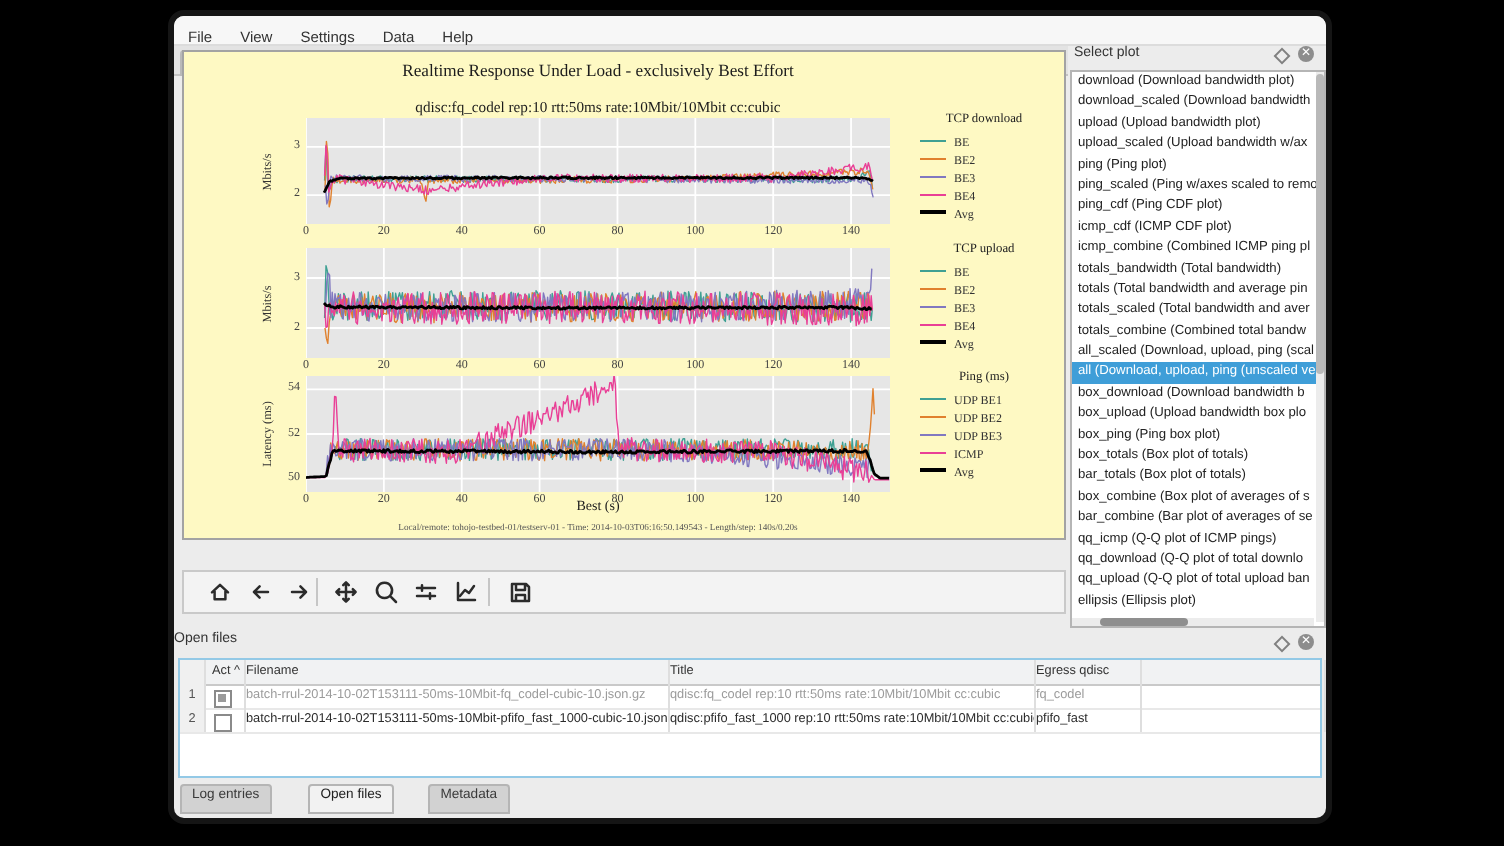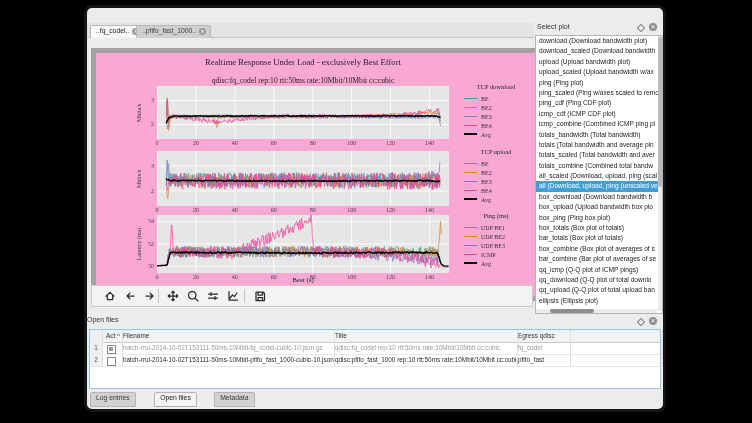--- a/index.html
+++ b/index.html
@@ -15,21 +15,21 @@
   .menuitem{display:inline-block;padding:2px 7px 0 7px;font-size:7.5px;color:#333;}
   
   #tabbar{left:0;top:15px;width:447px;height:14px;background:#e3e3e3;border-bottom:1px solid #c4c4c4;}
   .doctab{position:absolute;top:2px;height:11px;font-size:6.8px;color:#3c3c3c;
           border:1px solid #b9b9b9;border-bottom:none;border-radius:2px 2px 0 0;
           padding:1px 4px 0 5px;background:#cfcfcf;white-space:nowrap;}
   .doctab.sel{background:#f8f8f8;color:#222;}
   .closedot{display:inline-block;width:7px;height:7px;border-radius:4px;background:#9b9b9b;
             color:#fff;font-size:5px;line-height:7px;text-align:center;margin-left:3px;vertical-align:0px;}
   
-  #canvas{left:4px;top:40px;width:440px;height:243px;background:#f9a8d4;border:5px solid #a3a3a3;
+  #canvas{left:4px;top:17px;width:440px;height:243px;background:#fef9c3;border:1px solid #a3a3a3;
           font-family:"Liberation Serif",serif;}
   .ptitle{position:absolute;left:0;width:414px;text-align:center;color:#1c1c1c;}
   .axes{position:absolute;left:61px;width:292px;background:#e6e6e6;}
   .axes svg{position:absolute;left:0;top:0;}
   .ytick{position:absolute;font-size:6px;color:#444;width:14px;text-align:right;}
   .xtick{position:absolute;font-size:6px;color:#444;width:20px;text-align:center;}
   .ylab{position:absolute;font-size:6.2px;color:#333;transform:translate(-50%,-50%) rotate(-90deg);white-space:nowrap;}
   .legend{position:absolute;left:358px;width:84px;}
   .legtitle{font-size:6.4px;color:#222;text-align:center;margin-bottom:1px;}
   .legrow{height:9px;line-height:9px;white-space:nowrap;padding-left:10px;}
@@ -72,20 +72,21 @@
   .btab{position:absolute;top:384px;height:12px;font-size:6.8px;color:#3a3a3a;background:#d2d2d2;
         border:1px solid #b5b5b5;padding:1px 5px 0 5px;border-radius:2px 2px 0 0;}
   .btab.sel{background:#f2f2f2;color:#222;}
 </style>
 </head>
 <body>
 
 <div id="stage">
   <div id="win" class="abs">
 
+    <div id="menubar" class="abs"><span class="menuitem">File</span><span class="menuitem">View</span><span class="menuitem">Settings</span><span class="menuitem">Data</span><span class="menuitem">Help</span></div>
 
     <div id="tabbar" class="abs">
         <div class="doctab sel" style="left: 3px;"><span>..fq_codel..</span><span class="closedot">✕</span></div>
         <div class="doctab" style="left: 49px;"><span>..pfifo_fast_1000..</span><span class="closedot">✕</span></div>
       </div>
 
     <div id="canvas" class="abs">
       <div class="ptitle" style="top:4px;font-size:8.6px;">Realtime Response Under Load - exclusively Best Effort</div>
       <div class="ptitle" style="top:23px;font-size:7.6px;">qdisc:fq_codel rep:10 rtt:50ms rate:10Mbit/10Mbit cc:cubic</div>
       <div id="subplots">

